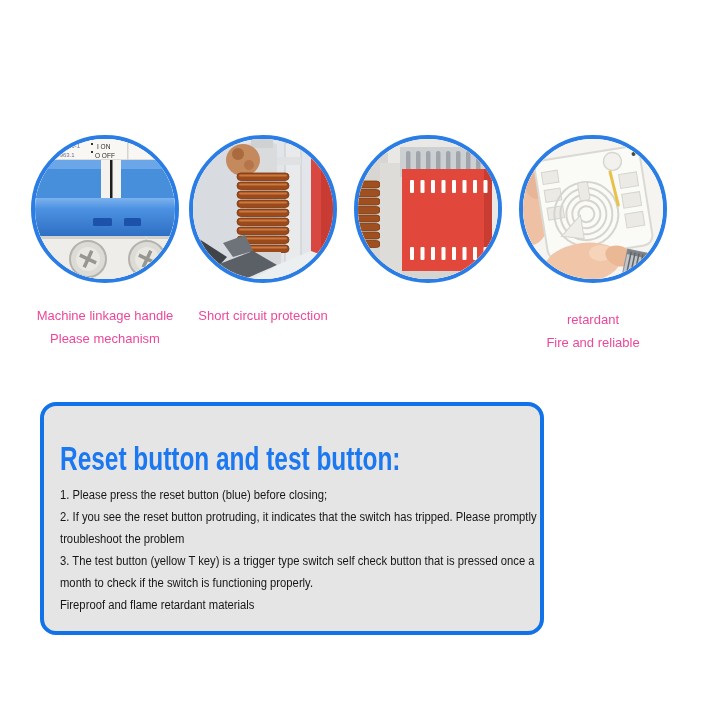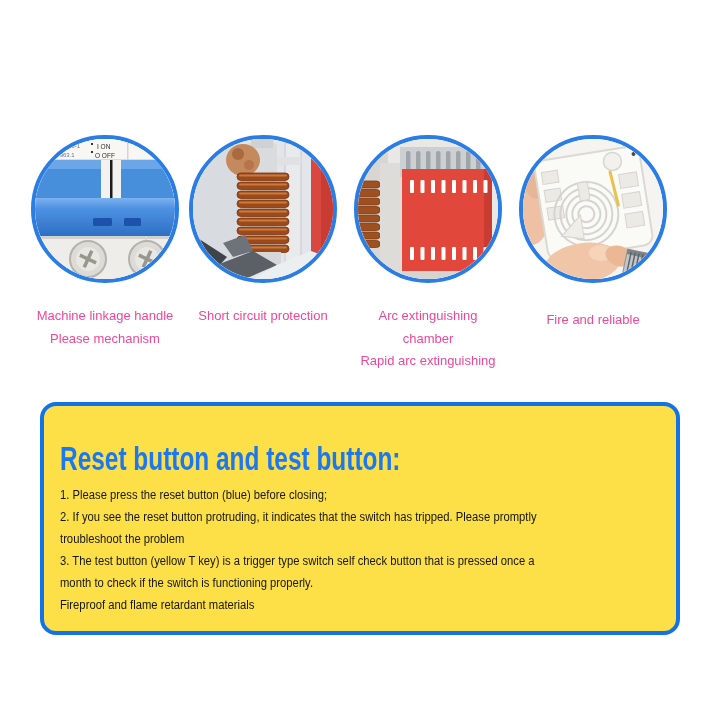--- a/index.html
+++ b/index.html
@@ -14,23 +14,23 @@
   .f1{left:17px}.f2{left:175px}.f3{left:340px}.f4{left:505px}
   .ring{
     width:140px;height:140px;margin:0 auto;border:4px solid #2a7de4;
     border-radius:50%;overflow:hidden;background:#fff;
   }
   .ring svg{display:block;width:140px;height:140px;}
   .caption{margin-top:22px;color:#ec4899;font-size:13px;line-height:22.5px;white-space:nowrap;}
   .f4 .caption{margin-top:26px;}
   
   .info-box{
-    position:absolute;left:40px;top:402px;width:640px;height:233px;
+    position:absolute;left:40px;top:402px;width:504px;height:233px;
     box-sizing:border-box;border:4px solid #1273e8;border-radius:16px;
-    background:#fde047;padding:34px 2px 0 16px;overflow:hidden;
+    background:#e5e5e5;padding:34px 2px 0 16px;overflow:hidden;
   }
   .box-title{
     margin:0;color:#1b78f0;font-size:33px;font-weight:700;line-height:38px;
     transform:scaleX(0.74);transform-origin:left center;white-space:nowrap;
   }
   .box-body{
     margin-top:6px;color:#161616;font-size:12.5px;line-height:22px;
     transform:scaleX(0.9);transform-origin:left top;
   }
   .box-body .line{white-space:nowrap;}
@@ -178,25 +178,20 @@
           <rect x="73" y="108" width="4" height="13" rx="1"></rect>
             <rect x="83.5" y="108" width="4" height="13" rx="1"></rect>
           <rect x="94" y="108" width="4" height="13" rx="1"></rect>
             <rect x="104.5" y="108" width="4" height="13" rx="1"></rect>
           <rect x="115" y="108" width="4" height="13" rx="1"></rect>
             <rect x="125.5" y="108" width="4" height="13" rx="1"></rect>
         </g>
         <rect x="44" y="132" width="90" height="8" fill="#d5d4d0"></rect>
       </svg>
     </div>
-    <figcaption class="caption">
-      <div>Arc extinguishing</div>
-      <div>chamber</div>
-      <div>Rapid arc extinguishing</div>
-    </figcaption>
   </figure>
 
   <figure class="feature f4">
     <div class="ring">
       <svg viewBox="0 0 140 140">
         <rect width="140" height="140" fill="#f5f4f1"></rect>
         <ellipse cx="8" cy="72" rx="20" ry="34" fill="#eec1a5"></ellipse>
         <ellipse cx="14" cy="42" rx="13" ry="18" fill="#e7b698"></ellipse>
         <g transform="rotate(-9 70 66)">
           <rect x="18" y="14" width="106" height="100" rx="10" fill="#fafaf7" stroke="#dbd9d3" stroke-width="2"></rect>
@@ -221,20 +216,21 @@
         <ellipse cx="78" cy="114" rx="12" ry="8" fill="#f6d4ba"></ellipse>
         <ellipse cx="96" cy="117" rx="14" ry="10" fill="#eab894" transform="rotate(20 96 117)"></ellipse>
         <g transform="rotate(12 112 124)">
           <rect x="102" y="112" width="22" height="24" fill="#c2c6ca" stroke="#8d9195" stroke-width="1"></rect>
           <rect x="102" y="112" width="22" height="5" fill="#7d8287"></rect>
           <path d="M106 114 v20 M110 114 v20 M114 114 v20 M118 114 v20" stroke="#5f6569" stroke-width="1.5"></path>
         </g>
       </svg>
     </div>
     <figcaption class="caption">
+      <div>retardant</div>
       <div>Fire and reliable</div>
     </figcaption>
   </figure>
 
   <section class="info-box">
     <h1 class="box-title">Reset button and test button:</h1>
     <div class="box-body">
       <div class="line">1. Please press the reset button (blue) before closing;</div>
       <div class="line">2. If you see the reset button protruding, it indicates that the switch has tripped. Please promptly</div>
       <div class="line">troubleshoot the problem</div>

